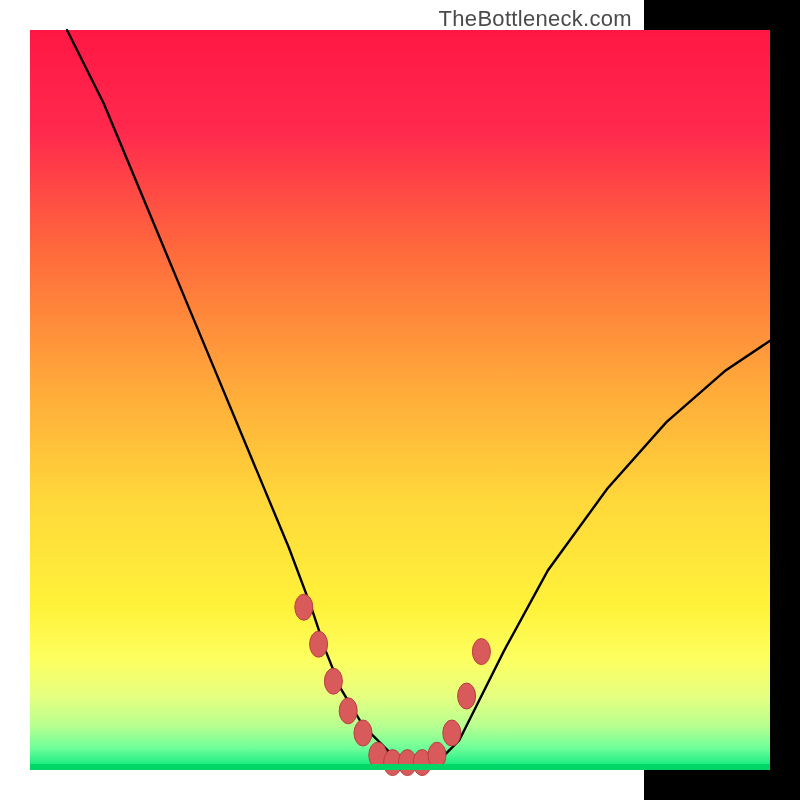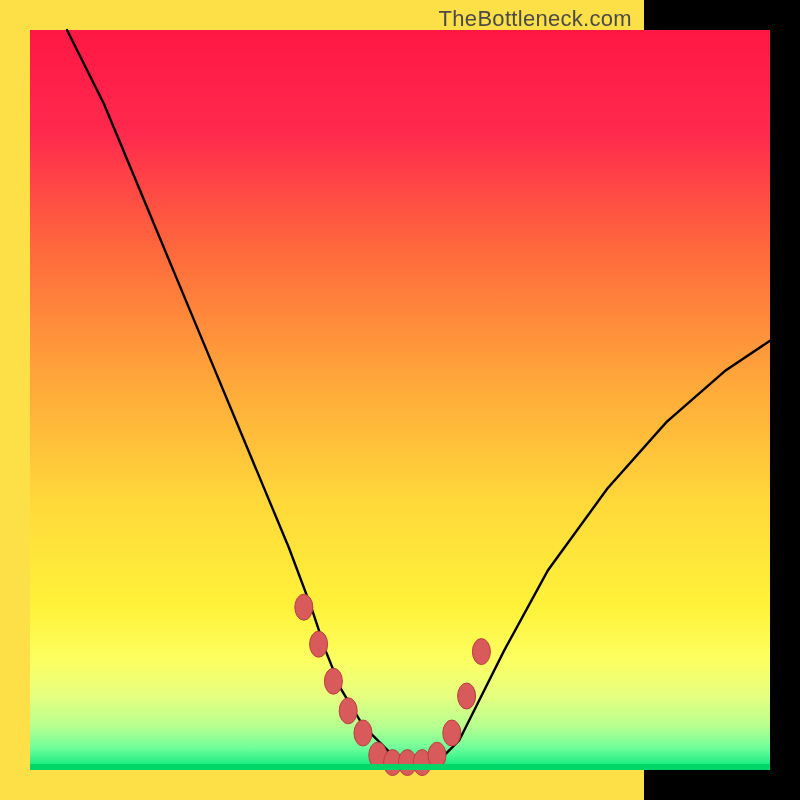--- a/index.html
+++ b/index.html
@@ -8,21 +8,21 @@
     width: 800px;
     height: 800px;
     overflow: hidden;
     background: #000;
     font-family: Arial, Helvetica, sans-serif;
   }
   .frame {
     position: relative;
     width: 644px;
     height: 800px;
-    background: #fde047;
+    background: #ffffff;
     text-align: center;
   }
   .plot {
     position: absolute;
     left: 30px;
     top: 30px;
     width: 740px;
     height: 740px;
     
   }

